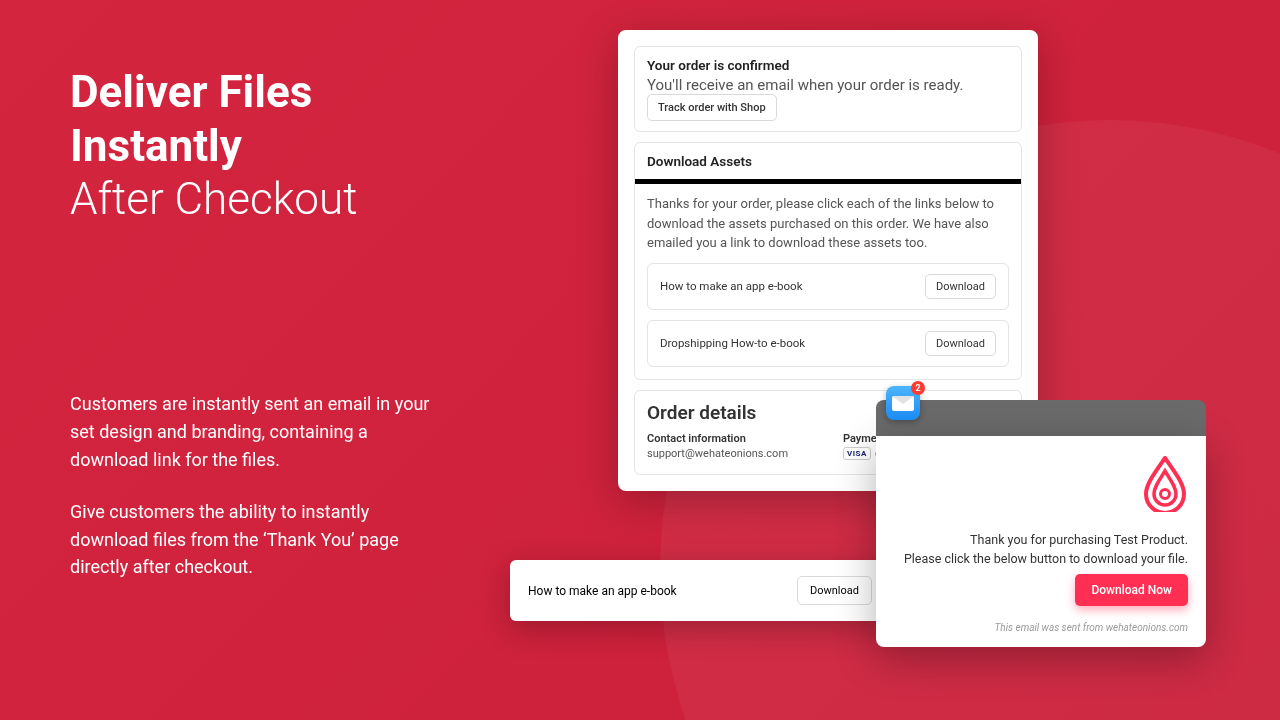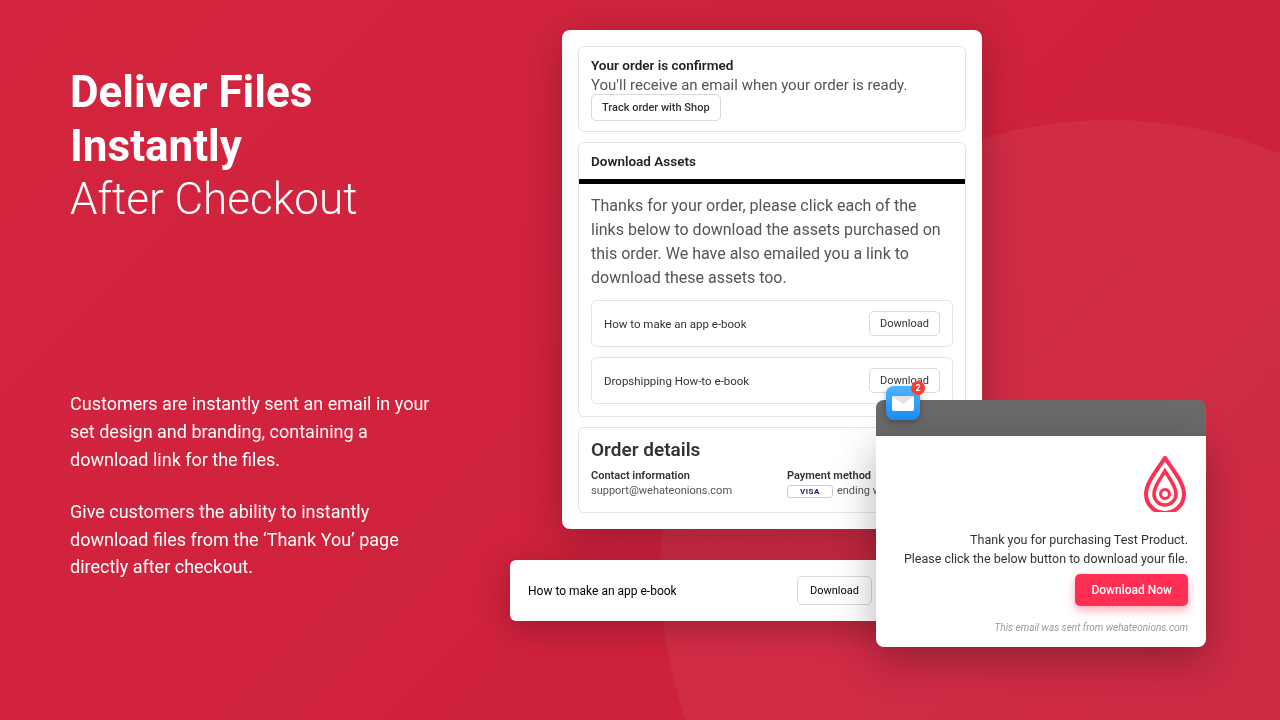--- a/index.html
+++ b/index.html
@@ -32,39 +32,39 @@
     color: #fff;
     font-size: 18px;
     line-height: 1.55;
     font-weight: 400;
   }
   .body-copy p + p { margin-top: 24px; }
 
   
   .checkout {
     position: absolute;
-    left: 562px; top: 30px;
+    left: 618px; top: 30px;
     width: 420px;
     background: #fff;
     border-radius: 8px;
     border: 6px solid #fff;
     box-shadow: 0 10px 40px rgba(0,0,0,0.25);
     padding: 10px 10px 0 10px;
     font-size: 12px;
     color: #333;
   }
   .card {
     border: 1px solid #e4e4e4;
     border-radius: 6px;
     margin-bottom: 10px;
     background: #fff;
   }
   .card .card-head { padding: 10px 12px; border-bottom: 5px solid #000000; font-weight:600; font-size:13.5px; color:#222; }
   .card .card-head.noborder { border-bottom:none; }
-  .card .card-body { padding: 10px 12px; font-size: 16px; color:#555; line-height:1.5; }
+  .card .card-body { padding: 10px 12px; font-size: 13px; color:#555; line-height:1.5; }
   .card .subtext { font-size: 15px; color:#555; margin-top:3px; font-weight:400;}
   .btn-outline {
     display:inline-block;
     border:1px solid #d9d9d9;
     border-radius:5px;
     padding:6px 10px;
     font-size:11px;
     font-weight:500;
     color:#333;
     background:#fff;
@@ -79,21 +79,21 @@
     border:1px solid #d9d9d9; border-radius:5px; padding:5px 10px; font-size:11px; background:#fff;
   }
   .order-details { padding: 10px 12px 14px 12px; }
   .order-details h4 { font-size:19px; font-weight:600; margin-bottom:8px; }
   .od-cols { display:flex; gap:30px; }
   .od-col { flex:1; font-size:11px; }
   .od-col .lbl { font-weight:600; color:#333; margin-bottom:2px; }
   .od-col .val { color:#555; }
   .visa-badge {
     display:inline-block; border:1px solid #ccc; border-radius:3px;
-    font-size:8px; font-weight:700; color:#1a1f71; padding:1px 12px; margin-right:4px;
+    font-size:8px; font-weight:700; color:#1a1f71; padding:1px 3px; margin-right:4px;
     letter-spacing:0.5px; vertical-align:middle;
   }
 
   
   .float-row {
     position:absolute;
     left:510px; top:560px;
     width:380px;
     background:#fff;
     border-radius:6px;

